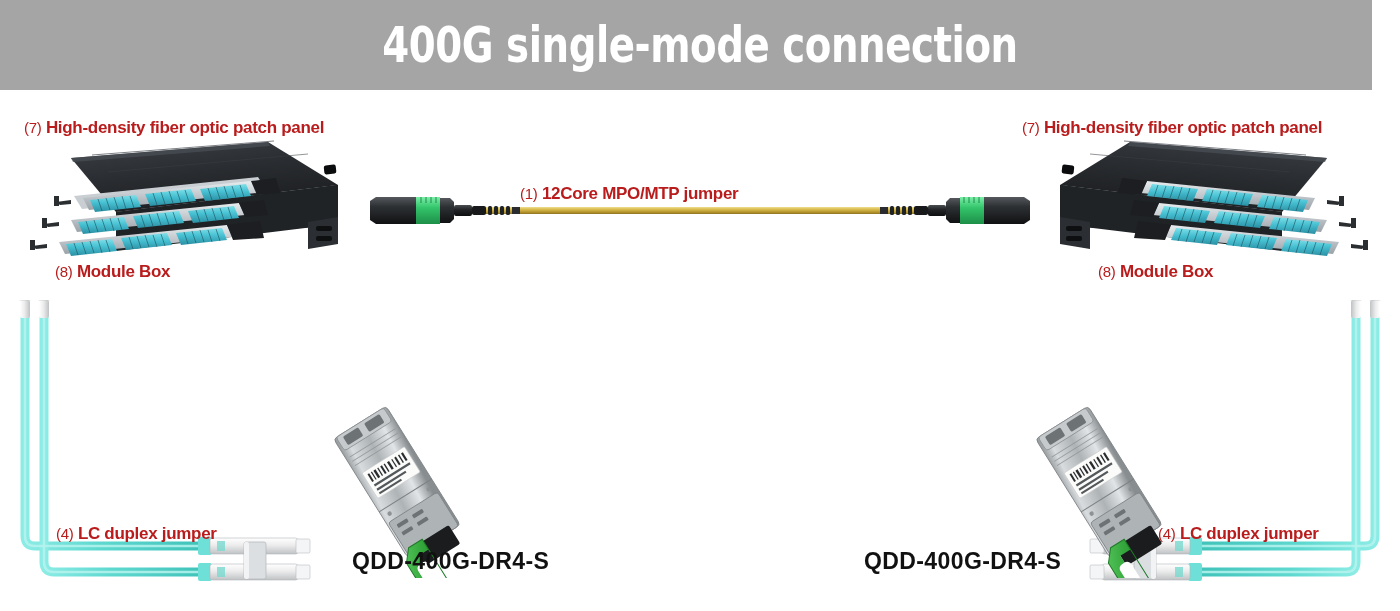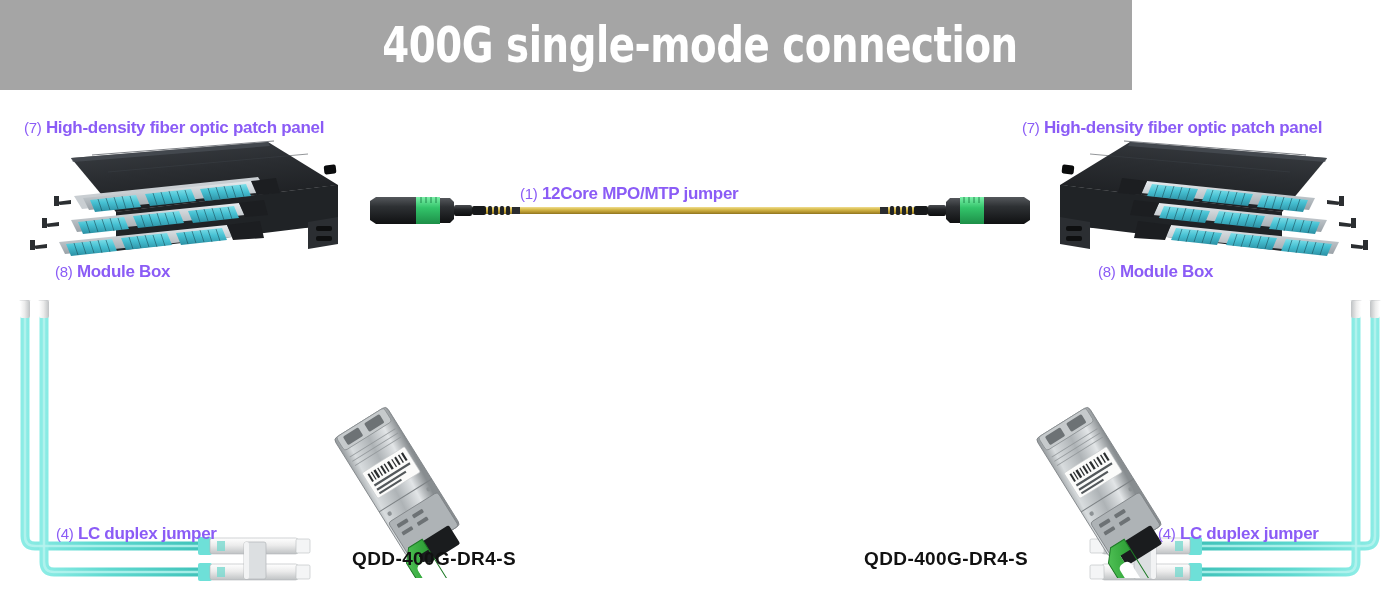--- a/index.html
+++ b/index.html
@@ -1,32 +1,32 @@
 <!DOCTYPE html>
 <html><head>
 <meta charset="utf-8">
 <style>
   html,body{margin:0;padding:0;background:#ffffff;}
   body{width:1400px;height:611px;position:relative;overflow:hidden;
        font-family:"Liberation Sans",sans-serif;}
 
   
-  .banner{position:absolute;left:0;top:0;width:1132px;height:90px;background:#a5a5a5;}
+  .banner{position:absolute;left:0;top:0;width:1372px;height:90px;background:#a5a5a5;}
   .banner-title{position:absolute;left:0;top:0;width:1400px;height:90px;
       display:flex;align-items:center;justify-content:center;
       color:#ffffff;font-size:50px;font-weight:bold;letter-spacing:-0.5px;
       font-family:"DejaVu Sans Condensed","Liberation Sans",sans-serif;
       transform:scaleX(0.86);transform-origin:center center;white-space:nowrap;}
 
   
   .lbl{position:absolute;white-space:nowrap;font-weight:bold;
        font-family:"Liberation Sans",sans-serif;}
-  .lbl-blue{color:#8b5cf6;font-size:17px;letter-spacing:-0.3px;text-align:right;}
+  .lbl-blue{color:#b91c1c;font-size:17px;letter-spacing:-0.3px;text-align:right;}
   .lbl-blue .num{font-weight:normal;font-size:15px;}
-  .lbl-black{color:#111111;font-size:19px;letter-spacing:0.4px;font-weight:bold;}
+  .lbl-black{color:#111111;font-size:23px;letter-spacing:0.4px;font-weight:bold;}
 
   #label-panel-left{left:24px;top:118px;}
   #label-panel-right{left:1022px;top:118px;}
   #label-module-left{left:55px;top:262px;}
   #label-module-right{left:1098px;top:262px;}
   #label-mpo{left:520px;top:184px;}
   #label-lc-left{left:56px;top:524px;}
   #label-lc-right{left:1158px;top:524px;}
   #label-xcvr-left{left:352px;top:548px;}
   #label-xcvr-right{left:864px;top:548px;}

